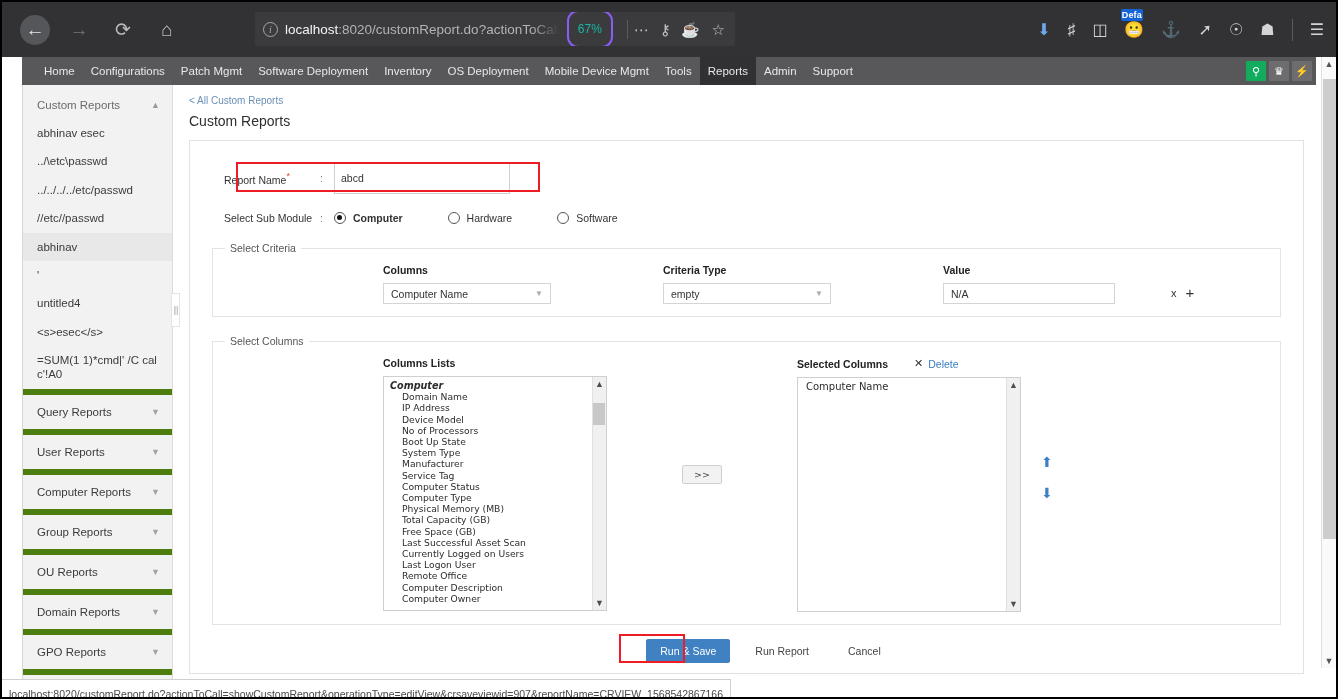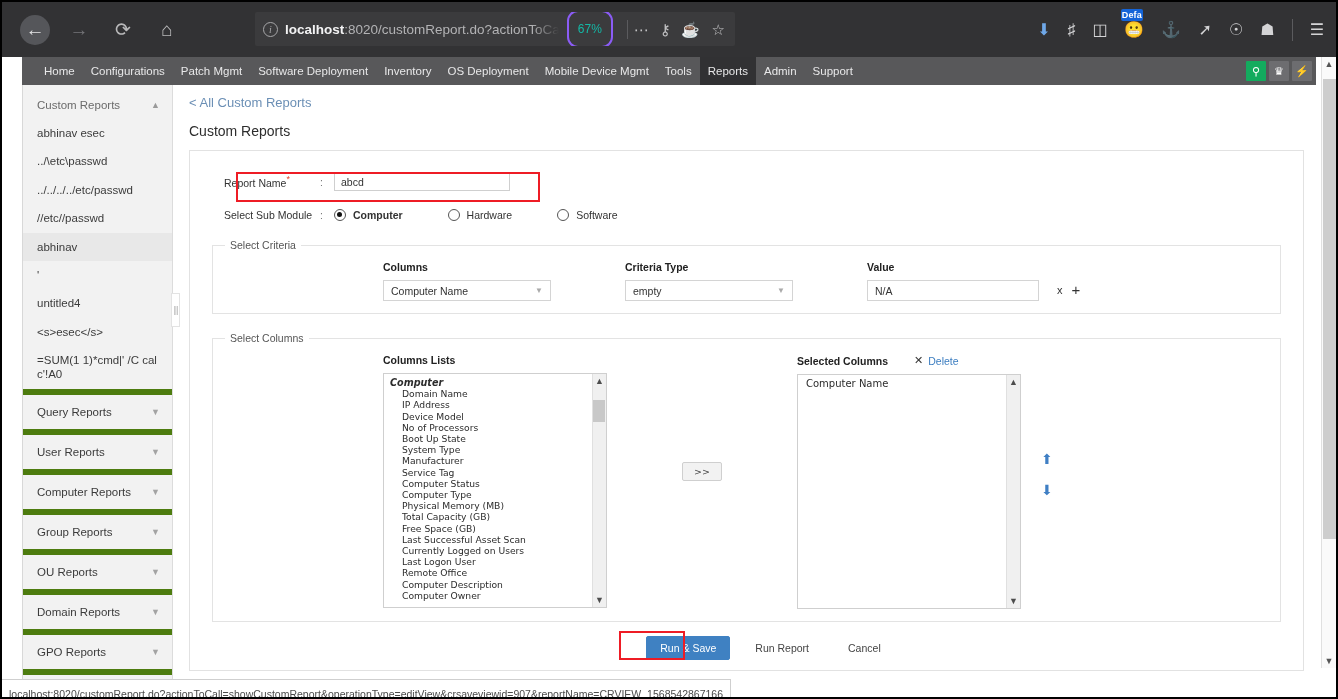--- a/index.html
+++ b/index.html
@@ -53,21 +53,21 @@
     display: flex; align-items: center; justify-content: center;
     font-family: "Liberation Serif", serif;
     margin-right: 7px; flex: none;
   }
   .url-text {
     color: #b3b3b5; font-size: 13.5px; white-space: nowrap;
     flex: 1; overflow: hidden;
     -webkit-mask-image: linear-gradient(to right, #000 90%, transparent 100%);
             mask-image: linear-gradient(to right, #000 90%, transparent 100%);
   }
-  .url-text b { color: #f3f3f4; font-weight: 700; }
+  .url-text b { color: #f3f3f4; font-weight: 400; }
   .zoom-badge {
     border: 2px solid #8b5cf6; border-radius: 11px;
     color: #14b8a6; font-size: 12px;
     padding: 10px 9px; margin: 0 8px; flex: none;
   }
   .url-sep { width: 1px; height: 19px; background: #5b5b5e; margin: 0 6px; flex: none; }
   .url-icons { display: flex; align-items: center; gap: 11px; flex: none; padding-right: 2px; }
   .ic { color: #c3c3c5; font-size: 15px; line-height: 1; display: flex; align-items: center; }
 
   .tb-right {
@@ -159,21 +159,21 @@
     z-index: 5;
   }
   .splitter span {
     color: #b8b8b8; font-size: 9px; letter-spacing: -1px;
   }
 
   .content {
     flex: 1; padding: 10px 12px 0 16px;
     overflow: hidden; position: relative;
   }
-  .crumb { color: #6b8fb5; font-size: 13px; margin-bottom: 13px; }
+  .crumb { color: #6b8fb5; font-size: 10px; margin-bottom: 7px; }
   .ptitle { color: #2d2d2d; font-size: 14px; margin-bottom: 11px; }
 
   .card {
     border: 1px solid #e2e2e2;
     background: #fff;
     padding: 14px 16px 10px 16px;
     min-height: 498px;
     position: relative;
   }
 
@@ -181,21 +181,21 @@
   .highlight-box {
     position: absolute; left: 12px; top: 0px;
     width: 304px; height: 30px;
     border: 2.5px solid #ee1c25;
     pointer-events: none;
   }
   .lbl { color: #333; font-size: 10.5px; width: 96px; flex: none; }
   .req { color: #e0452c; font-size: 9px; vertical-align: super; }
   .colon { color: #777; font-size: 10.5px; width: 14px; flex: none; }
   .txtinput {
-    width: 176px; height: 19px;
+    width: 176px; height: 32px;
     border: 1px solid #cfcfcf;
     background: #fff;
     color: #333; font-size: 10.5px;
     padding: 0 6px;
     font-family: "Liberation Sans", sans-serif;
   }
 
   .row-mod { display: flex; align-items: flex-start; margin: 18px 0 0 18px; }
   .radio-wrap { display: flex; align-items: center; margin-right: 45px; }
   .radio {
@@ -212,21 +212,21 @@
   .radio-lbl.bold { font-weight: 700; }
 
   fieldset.fs {
     border: 1px solid #e3e3e3;
     margin: 18px 6px 0 6px;
     padding: 6px 12px 12px 12px;
   }
   fieldset.fs legend { color: #555; font-size: 10.5px; padding: 0 5px; }
 
   .crit-grid {
-    display: flex; align-items: flex-end; gap: 74px;
+    display: flex; align-items: flex-end; gap: 112px;
     padding-left: 158px; margin-top: 4px;
   }
   .fhead { color: #222; font-size: 10.5px; font-weight: 700; margin-bottom: 7px; }
   .sel-ctl {
     width: 168px; height: 21px;
     border: 1px solid #d4d4d4; background: #fff;
     display: flex; align-items: center; justify-content: space-between;
     padding: 0 7px; color: #333; font-size: 10.5px;
   }
   .sel-ctl .caret { color: #aaa; font-size: 8px; }

